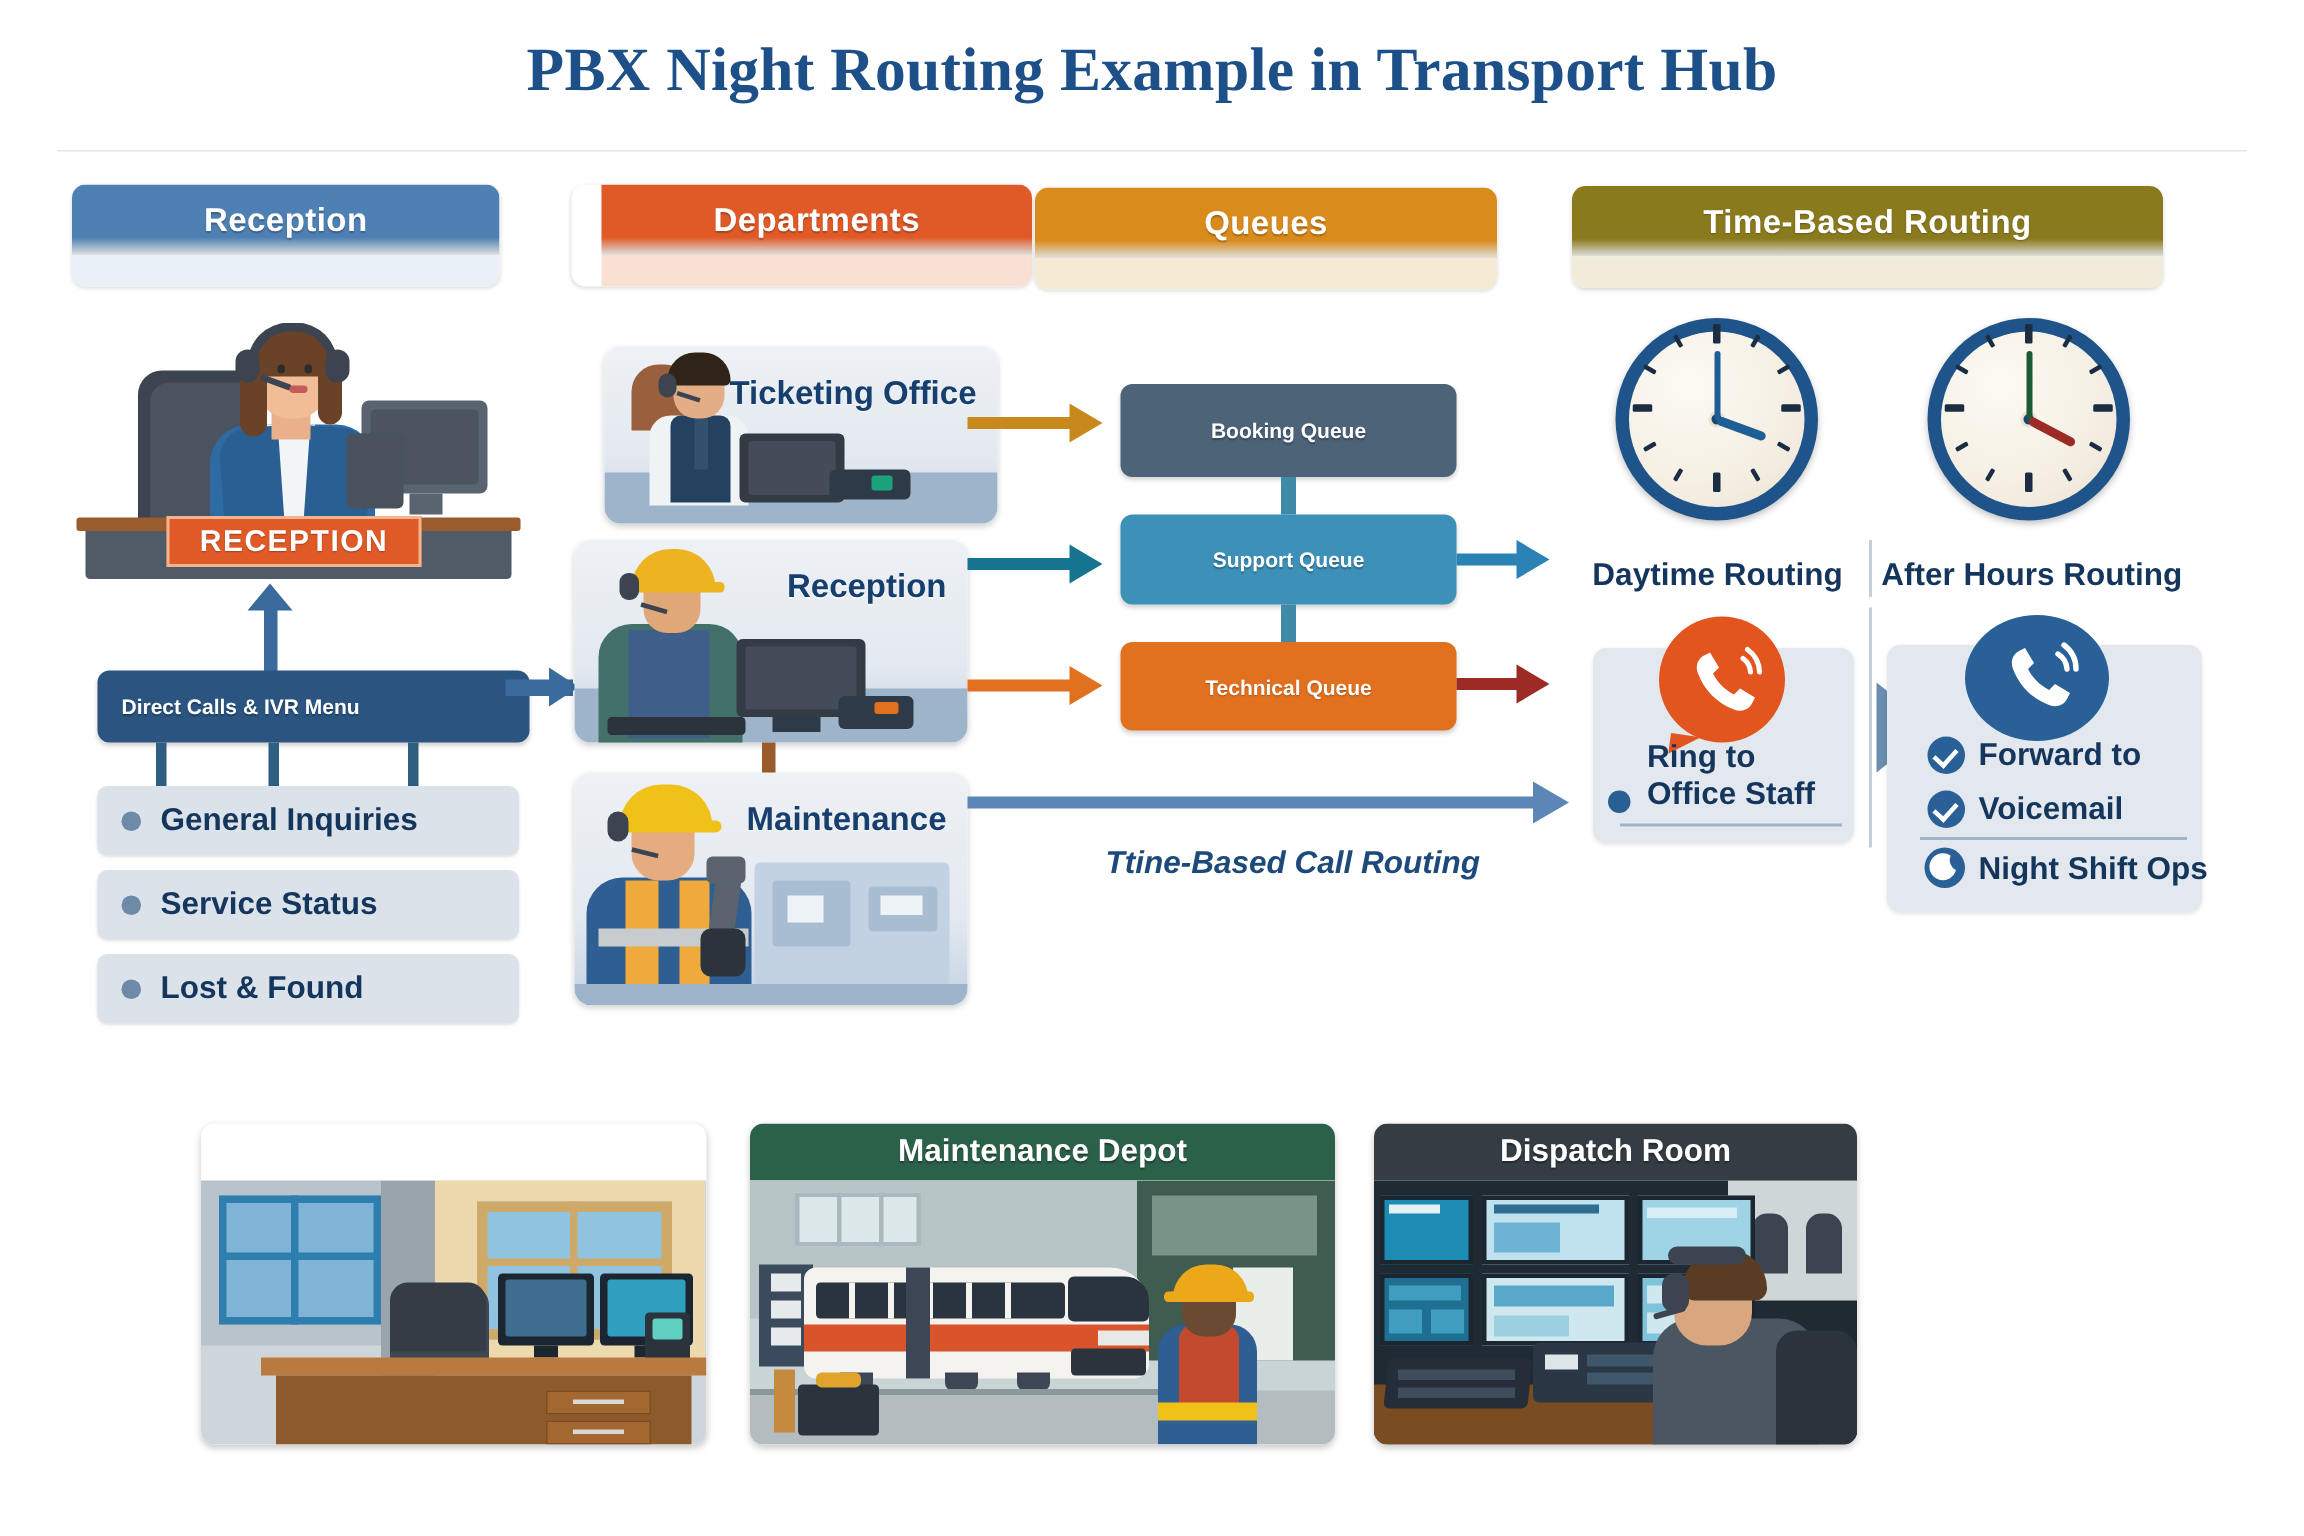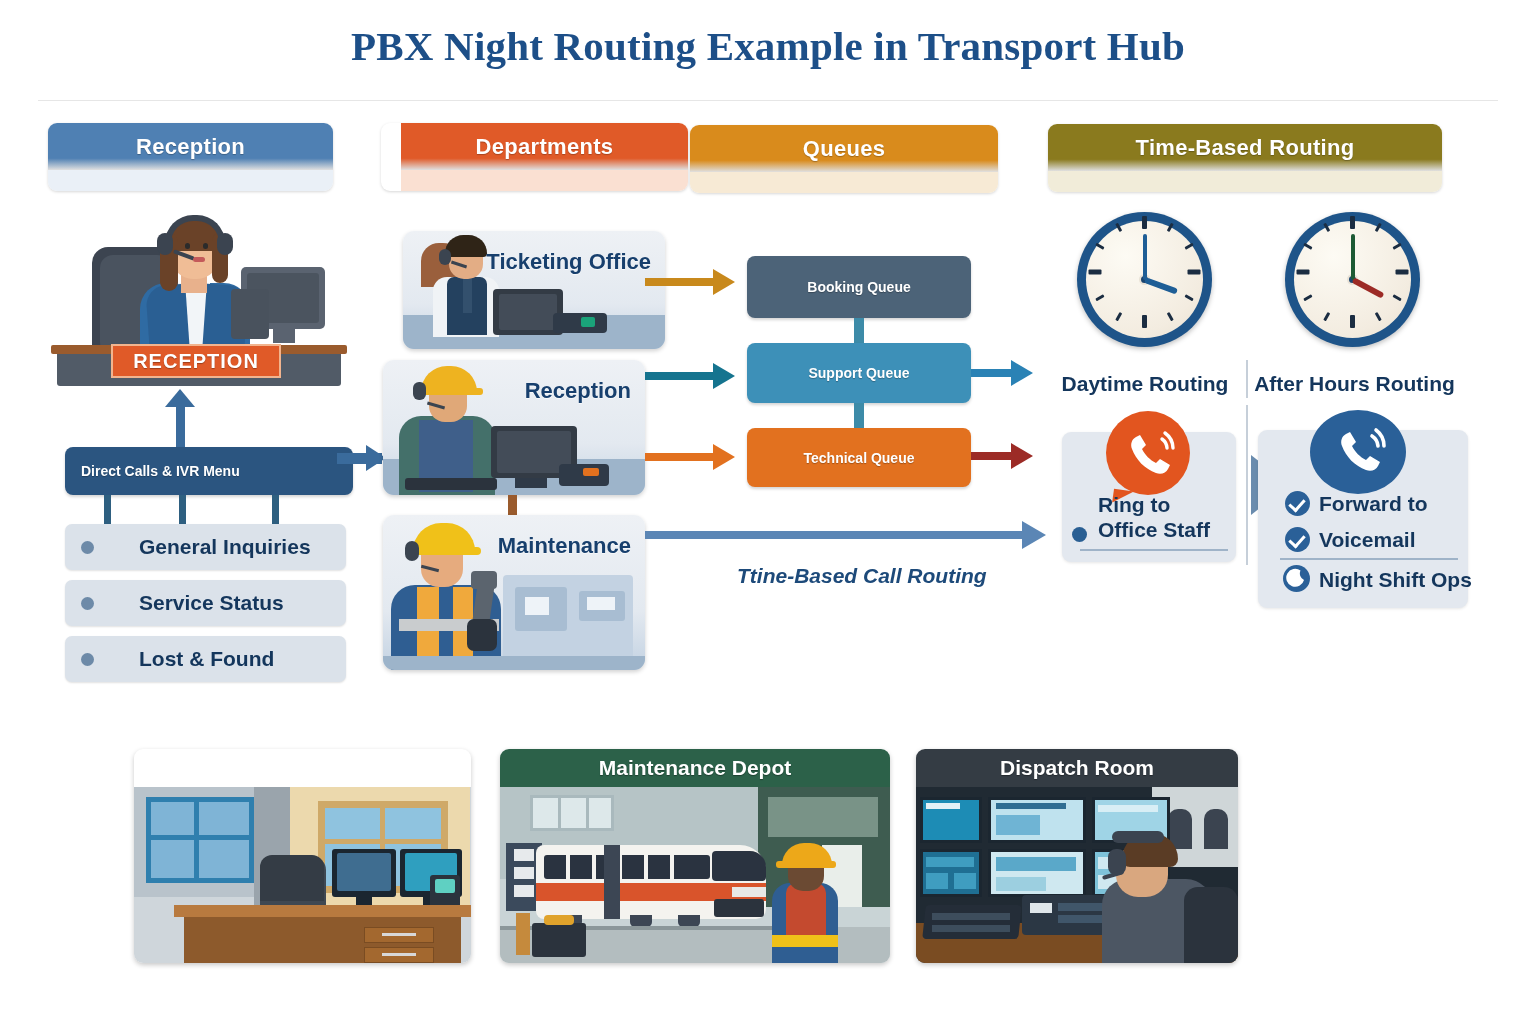--- a/index.html
+++ b/index.html
@@ -24,21 +24,21 @@
   .box{position:absolute;border-radius:8px;display:flex;align-items:center;
        box-shadow:0 2px 3px rgba(0,0,0,.17);}
   .lbl{color:#fff;font-weight:bold;font-size:14px;text-shadow:0 1px 1px rgba(0,0,0,.28);}
 
   .ivr{justify-content:flex-start;padding-left:16px;}
   .menuitem{position:absolute;border-radius:7px;background:#dbe2ea;
             display:flex;align-items:center;padding-left:16px;
             box-shadow:0 1px 2px rgba(0,0,0,.12);}
   .menuitem .dot{width:13px;height:13px;border-radius:50%;background:#6d8aa8;
                  margin-right:13px;flex:none;}
-  .menuitem .t{font-size:21px;font-weight:bold;color:#14365c;margin-left:32px;}
+  .menuitem .t{font-size:21px;font-weight:bold;color:#14365c;}
 
   
   .deptcard{position:absolute;border-radius:11px;overflow:hidden;
             background:linear-gradient(180deg,#eef1f5 0%,#e3e9f0 62%,#c3d2e2 100%);
             box-shadow:0 2px 4px rgba(0,0,0,.18);}
   .deptcard .dlabel{position:absolute;right:14px;top:18px;font-size:22px;
             font-weight:bold;color:#173f6d;text-shadow:0 1px 0 rgba(255,255,255,.6);}
 
   
   .vline{position:absolute;background:#2e5f80;}

